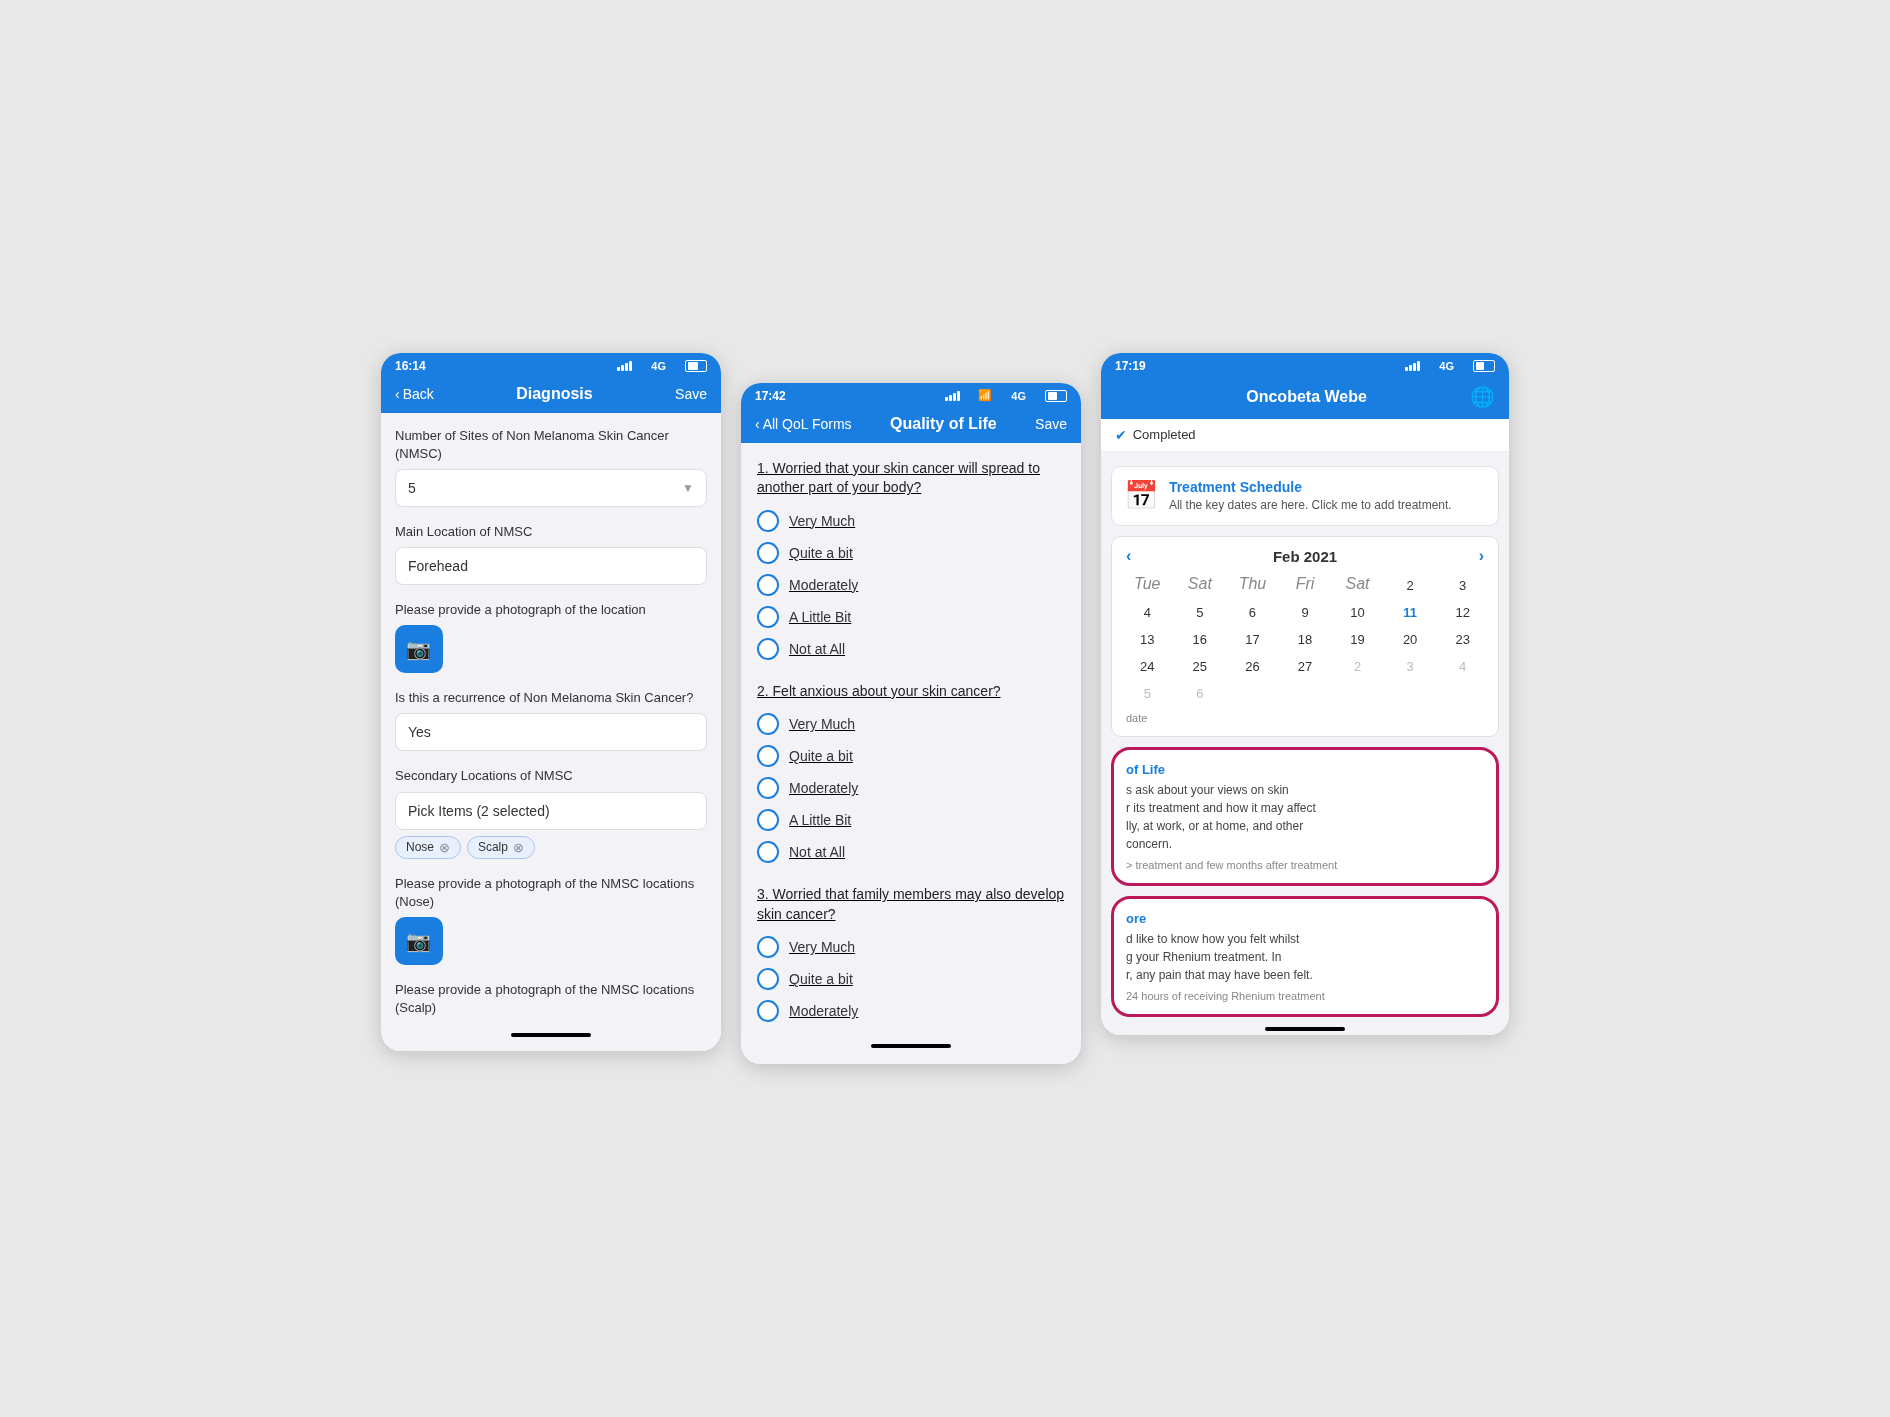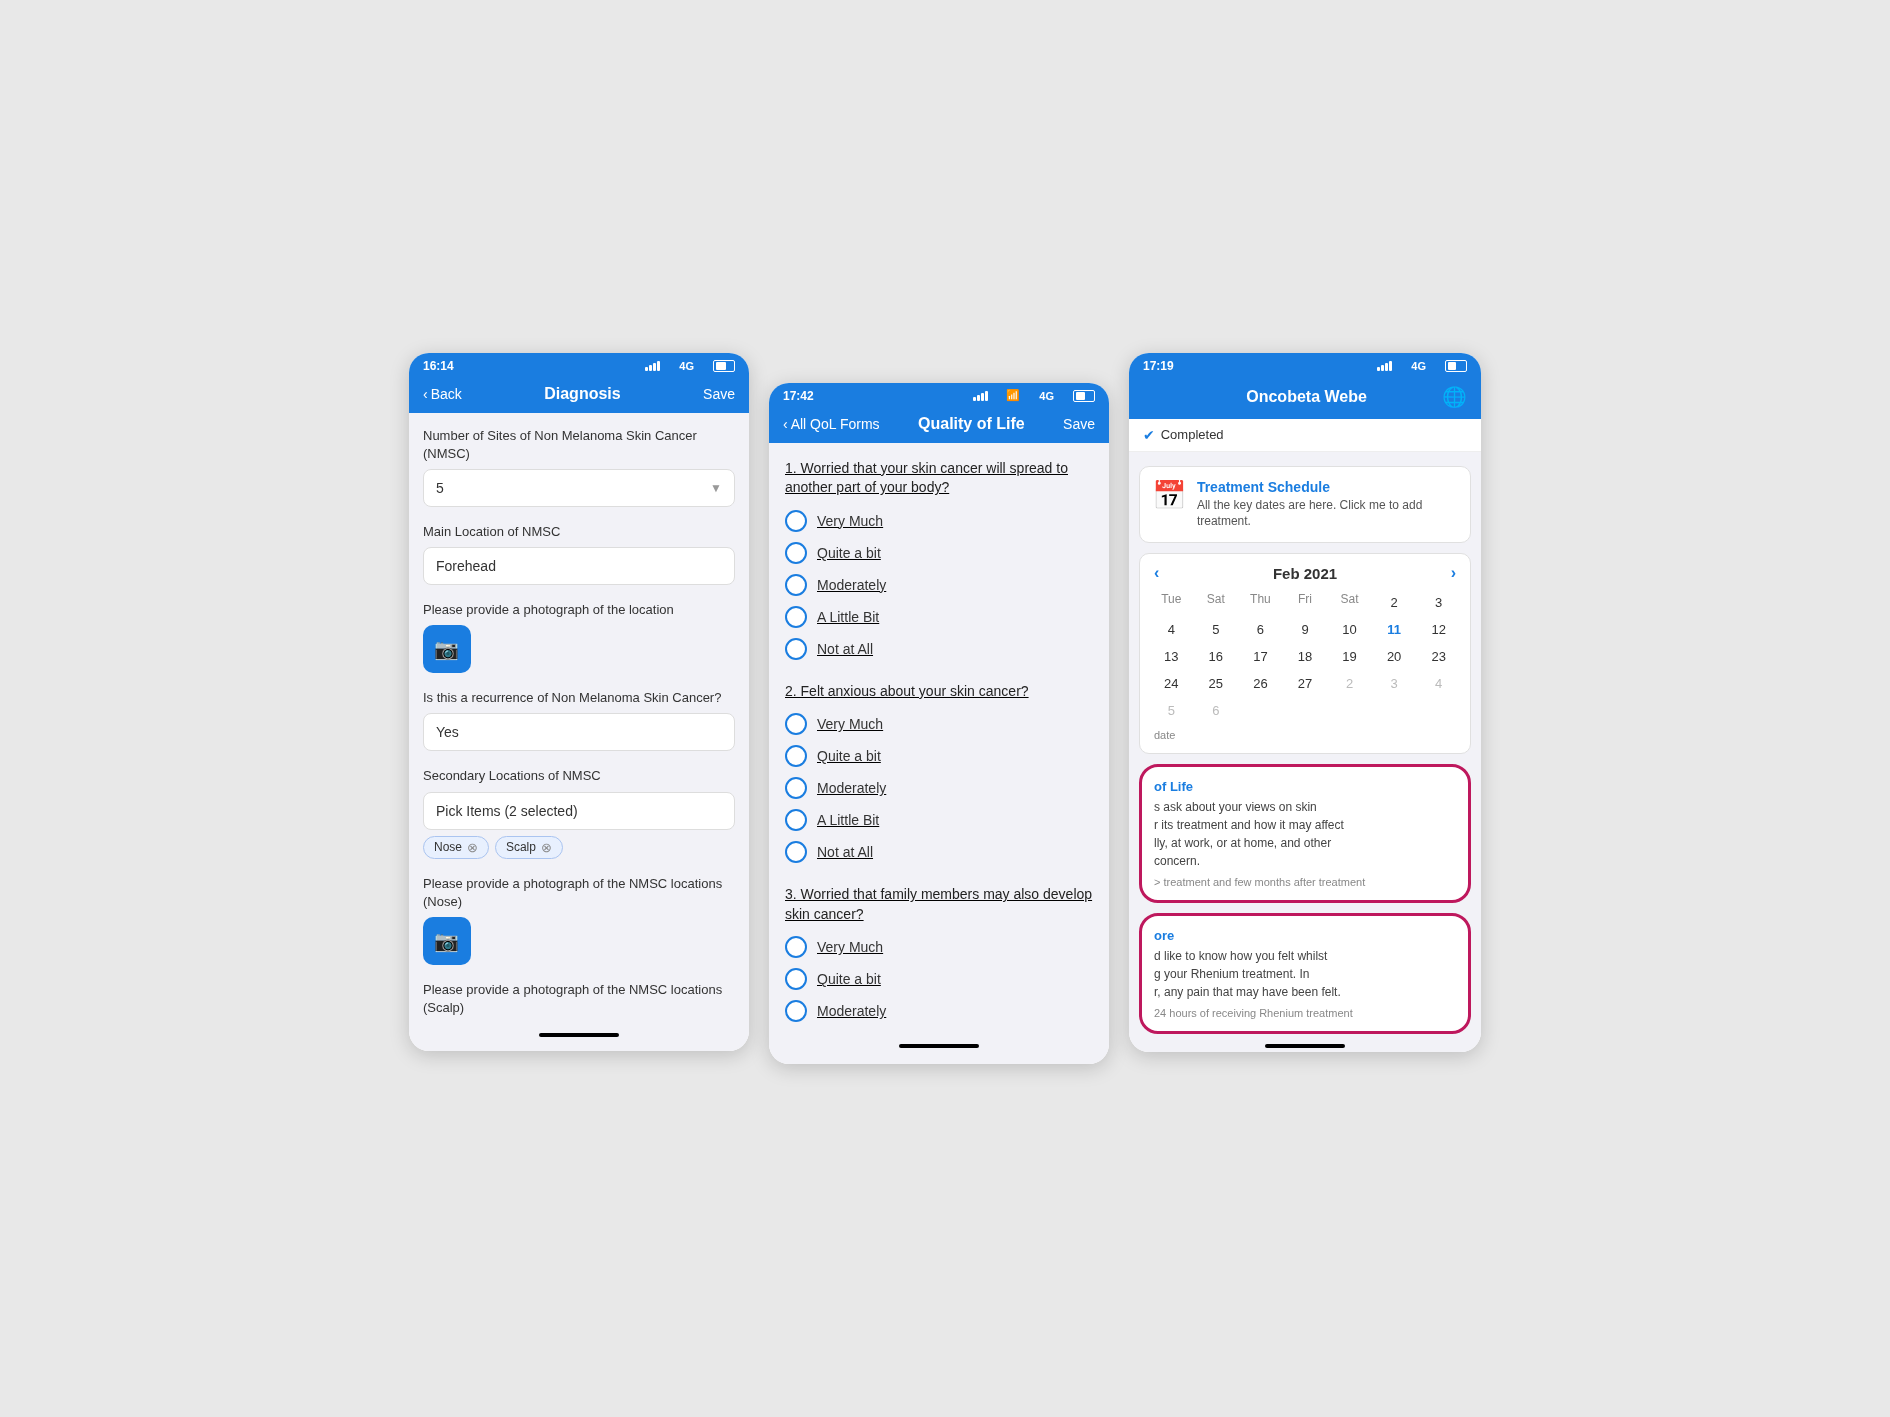--- a/index.html
+++ b/index.html
@@ -23,21 +23,21 @@
       border-radius: 20px;
       overflow: hidden;
       box-shadow: 0 4px 20px rgba(0,0,0,0.18);
       position: relative;
     }
     
     .phone-1 { width: 340px; }
     
     .phone-2 { width: 340px; margin-top: 30px; }
     
-    .phone-3 { width: 352px; }
+    .phone-3 { width: 408px; }
 
     
     .status-bar {
       background: #1a7de0;
       color: #fff;
       display: flex;
       justify-content: space-between;
       align-items: center;
       padding: 6px 14px 4px;
       font-size: 12px;
@@ -240,24 +240,25 @@
       font-weight: 600;
       color: #333;
     }
     .cal-grid {
       display: grid;
       grid-template-columns: repeat(7, 1fr);
       text-align: center;
       gap: 2px;
     }
     .cal-dow {
-      font-size: 12px;
+      font-size: 16px;
       color: #888;
       padding: 2px 0;
       font-weight: 500;
+      font-style: italic;
     }
     .cal-day {
       font-size: 13px;
       color: #333;
       padding: 5px 2px;
     }
     .cal-day.today {
       color: #1a7de0;
       font-weight: 700;
     }

